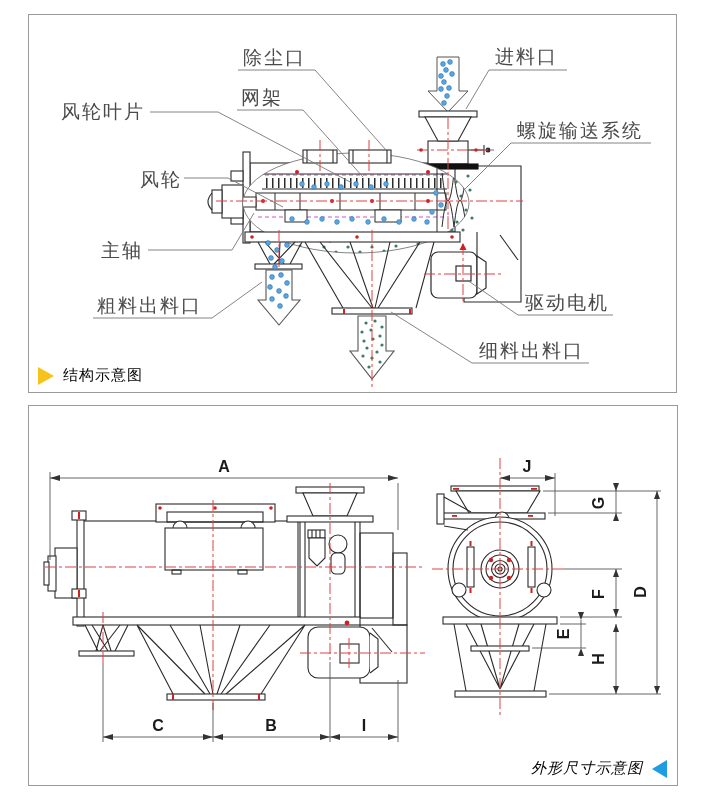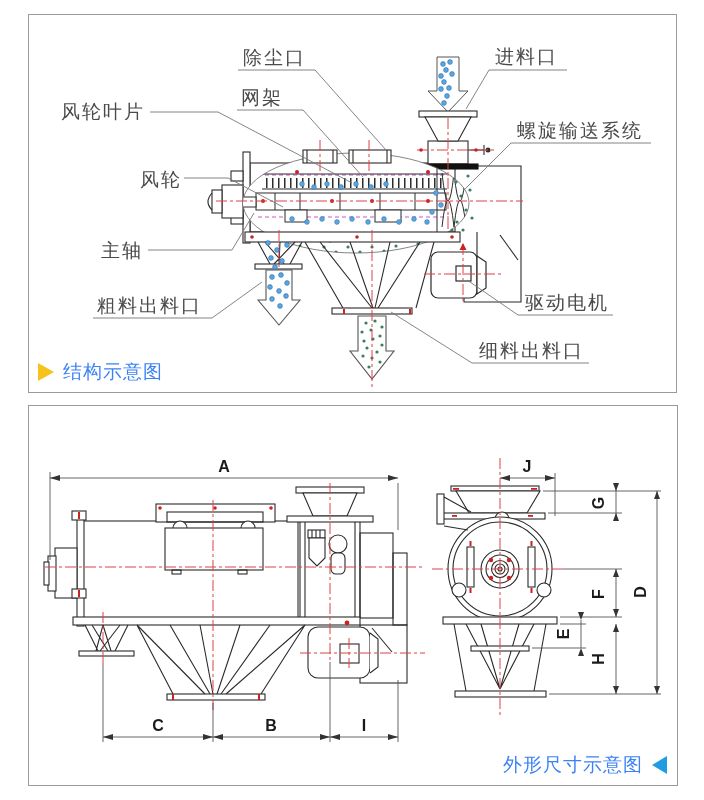--- a/index.html
+++ b/index.html
@@ -4,22 +4,22 @@
 <style>
   html,body{margin:0;padding:0;background:#ffffff;}
   .page{position:relative;width:704px;height:800px;background:#fff;overflow:hidden;
         font-family:"Liberation Sans", sans-serif;}
   .panel{position:absolute;background:#fff;border:1px solid #9a9a9a;box-sizing:border-box;}
   #panel-structure{left:28px;top:14px;width:649px;height:379px;}
   #panel-dimension{left:28px;top:405px;width:650px;height:381px;}
   .panel svg{position:absolute;left:0;top:0;}
   .caption{position:absolute;display:flex;align-items:center;gap:9px;}
   .caption-left{left:9px;bottom:7px;}
-  .caption-right{right:10px;bottom:7px;}
-  .caption-text{font-size:19px;color:#3b82f6;letter-spacing:1px;}
+  .caption-right{right:10px;bottom:7px;font-style:italic;}
+  .caption-text{font-size:15px;color:#000000;letter-spacing:1px;}
   .tri-right{width:0;height:0;border-left:16px solid #f6c21c;
              border-top:9px solid transparent;border-bottom:9px solid transparent;}
   .tri-left{width:0;height:0;border-right:15px solid #1e9de3;
             border-top:9px solid transparent;border-bottom:9px solid transparent;}
   svg text.cn{font-size:19px;letter-spacing:2px;fill:#4a4a4a;}
   svg text.dim{font-size:16px;font-weight:bold;fill:#1a1a1a;}
 </style>
 </head>
 <body>
 

